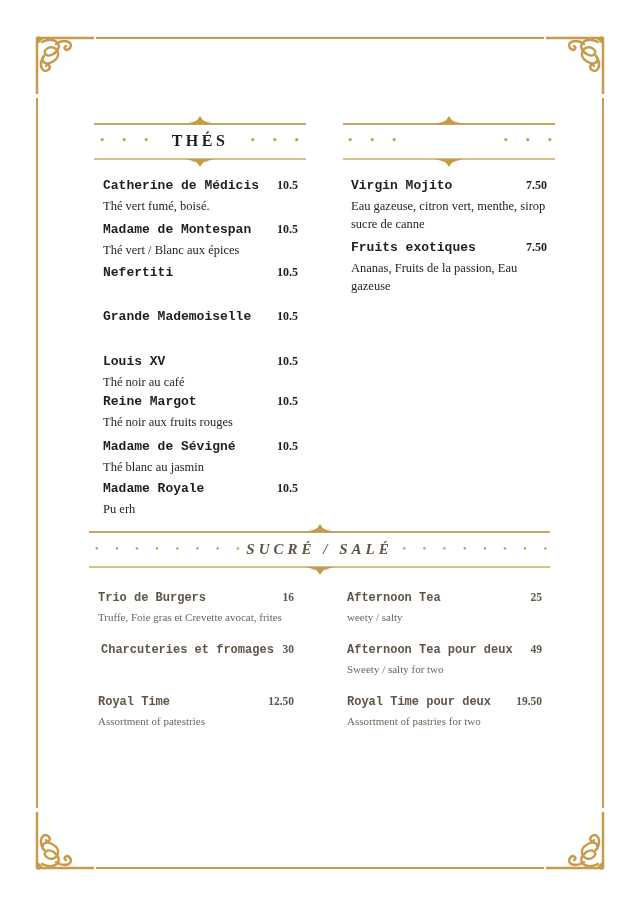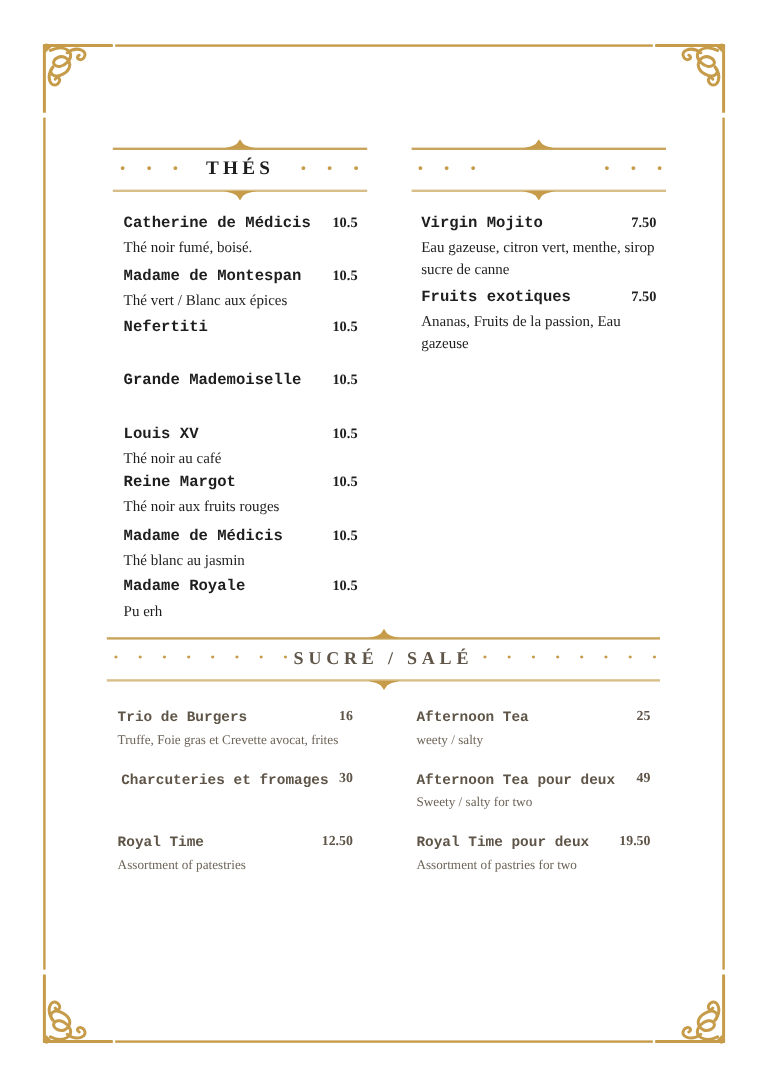--- a/index.html
+++ b/index.html
@@ -18,21 +18,21 @@
       font-family:"Liberation Serif","DejaVu Serif",serif; font-weight:bold; font-size:16px;
       letter-spacing:3.5px; color:#1e1e1e; line-height:20px; }
     .hdr .dots { position:absolute; top:9px; font-size:11px; color:#c69c4a; letter-spacing:6px; line-height:18px; }
     .item { position:absolute; font-family:"Liberation Serif","DejaVu Serif",serif; }
     .item .name { position:absolute; left:0; top:0; font-weight:bold; font-size:13px; white-space:nowrap;font-family:Liberation Mono, monospace; }
     .item .price { position:absolute; top:0; font-weight:bold; font-size:12px; text-align:center; white-space:nowrap; }
     .item .desc { position:absolute; left:0; top:19px; font-size:12.5px; line-height:18px; }
     .sweet .name { font-size:12px; color:#5e5447; }
     .sweet .price { font-size:11.5px; color:#5e5447; }
     .sweet .desc { font-size:11px; color:#6e6559; top:17px; }
-    .sweet-title { color:#5e5447 !important; font-size:15px !important; letter-spacing:4px !important; }
+    .sweet-title { color:#5e5447 !important; font-size:15px !important; letter-spacing:4px !important;font-style:italic; }
   </style>
 </head>
 <body>
 
 <div class="frame-line" style="left:96px; top:37px; width:448px; height:2px;"></div>
 <div class="frame-line" style="left:96px; top:867px; width:448px; height:2px;"></div>
 <div class="frame-line" style="left:36px; top:98px; width:2px; height:710px;"></div>
 <div class="frame-line" style="left:602px; top:98px; width:2px; height:710px;"></div>
 
 <svg class="corner" style="left:34px; top:34px;" viewBox="0 0 60 60">
@@ -99,21 +99,21 @@
   <span class="dots" style="right:-4px;">• • •</span>
   <div class="line bot"></div>
   <svg class="orn bot" viewBox="0 0 32 8">
       <path d="M2 0 C8 2,12 2,14 5 L16 8 L18 5 C20 2,24 2,30 0 Z" fill="#c69c4a"></path>
     </svg>
 </div>
 
 <div class="item" style="left:103px; top:178px; width:195px; height:36px;">
   <span class="name">Catherine de Médicis</span>
   <span class="price" style="right:0;">10.5</span>
-  <span class="desc">Thé noir fumé, boisé.</span>
+  <span class="desc">Thé vert fumé, boisé.</span>
 </div>
 <div class="item" style="left:103px; top:222px; width:195px; height:36px;">
   <span class="name">Madame de Montespan</span>
   <span class="price" style="right:0;">10.5</span>
   <span class="desc">Thé vert / Blanc aux épices</span>
 </div>
 <div class="item" style="left:103px; top:265px; width:195px; height:36px;">
   <span class="name">Nefertiti</span>
   <span class="price" style="right:0;">10.5</span>
 </div>
@@ -125,21 +125,21 @@
   <span class="name">Louis XV</span>
   <span class="price" style="right:0;">10.5</span>
   <span class="desc">Thé noir au café</span>
 </div>
 <div class="item" style="left:103px; top:394px; width:195px; height:36px;">
   <span class="name">Reine Margot</span>
   <span class="price" style="right:0;">10.5</span>
   <span class="desc">Thé noir aux fruits rouges</span>
 </div>
 <div class="item" style="left:103px; top:439px; width:195px; height:36px;">
-  <span class="name">Madame de Médicis</span>
+  <span class="name">Madame de Sévigné</span>
   <span class="price" style="right:0;">10.5</span>
   <span class="desc">Thé blanc au jasmin</span>
 </div>
 <div class="item" style="left:103px; top:481px; width:195px; height:36px;">
   <span class="name">Madame Royale</span>
   <span class="price" style="right:0;">10.5</span>
   <span class="desc">Pu erh</span>
 </div>
 
 <div class="item" style="left:351px; top:178px; width:196px; height:56px;">

